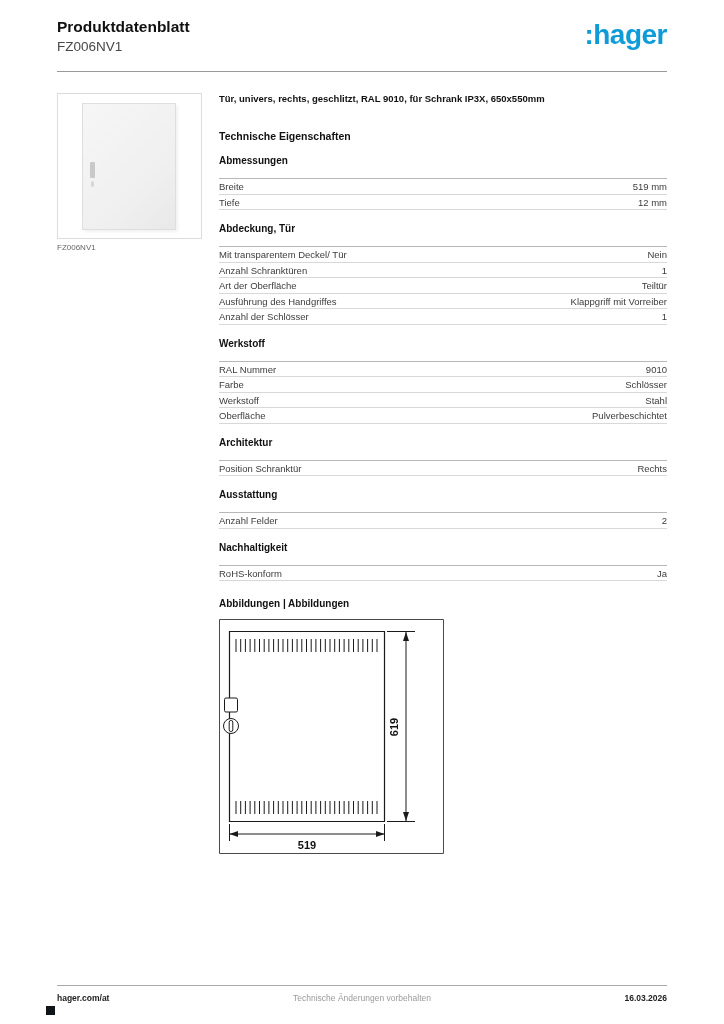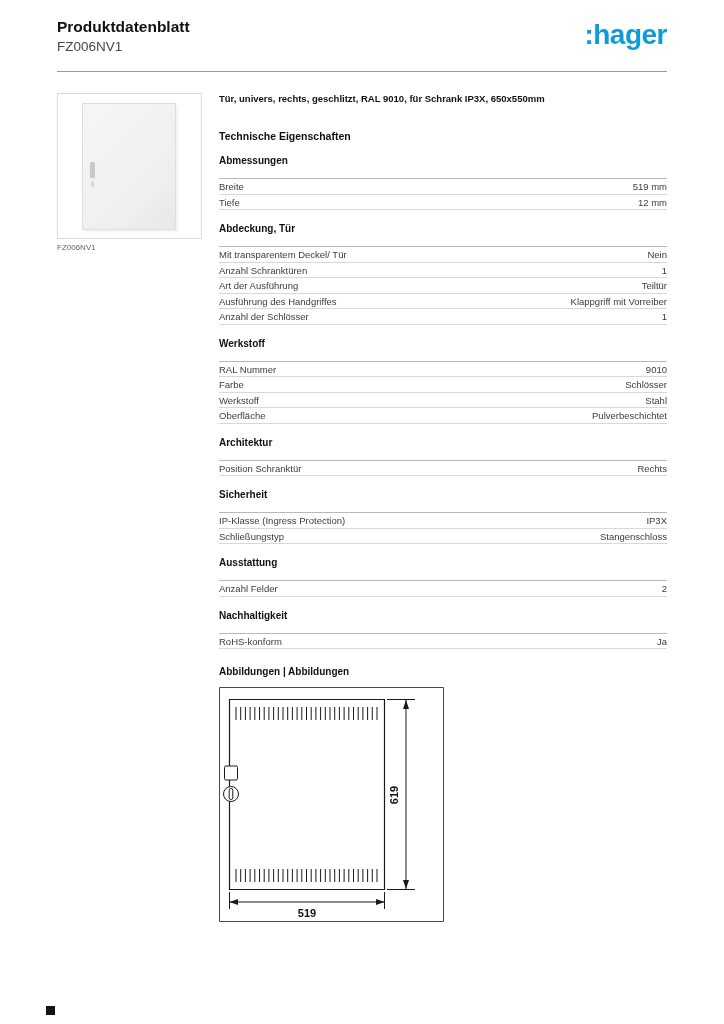--- a/index.html
+++ b/index.html
@@ -82,21 +82,21 @@
           <h3>Abdeckung, Tür</h3>
           <div class="row">
             <span class="lbl">Mit transparentem Deckel/ Tür</span>
             <span class="val">Nein</span>
           </div>
           <div class="row">
             <span class="lbl">Anzahl Schranktüren</span>
             <span class="val">1</span>
           </div>
           <div class="row">
-            <span class="lbl">Art der Ausführung</span>
+            <span class="lbl">Art der Oberfläche</span>
             <span class="val">Teiltür</span>
           </div>
           <div class="row">
             <span class="lbl">Ausführung des Handgriffes</span>
             <span class="val">Klappgriff mit Vorreiber</span>
           </div>
           <div class="row">
             <span class="lbl">Anzahl der Schlösser</span>
             <span class="val">1</span>
           </div>
@@ -118,31 +118,20 @@
           <div class="row">
             <span class="lbl">Oberfläche</span>
             <span class="val">Pulverbeschichtet</span>
           </div>
         </div>
         <div class="section">
           <h3>Architektur</h3>
           <div class="row">
             <span class="lbl">Position Schranktür</span>
             <span class="val">Rechts</span>
-          </div>
-        </div>
-        <div class="section">
-          <h3>Sicherheit</h3>
-          <div class="row">
-            <span class="lbl">IP-Klasse (Ingress Protection)</span>
-            <span class="val">IP3X</span>
-          </div>
-          <div class="row">
-            <span class="lbl">Schließungstyp</span>
-            <span class="val">Stangenschloss</span>
           </div>
         </div>
         <div class="section">
           <h3>Ausstattung</h3>
           <div class="row">
             <span class="lbl">Anzahl Felder</span>
             <span class="val">2</span>
           </div>
         </div>
         <div class="section">
@@ -246,15 +235,20 @@
         <line x1="10.5" y1="205" x2="10.5" y2="222"></line>
         <line x1="165.5" y1="205" x2="165.5" y2="222"></line>
         <line x1="11" y1="215" x2="165" y2="215"></line>
         <polygon points="10.5,215 19,212 19,218" stroke="none"></polygon>
         <polygon points="165.5,215 157,212 157,218" stroke="none"></polygon>
       </g>
       <text x="88" y="230" text-anchor="middle" font-family="Liberation Sans, sans-serif" font-size="11" font-weight="600" fill="#111">519</text>
     </svg>
   </div>
 
+  <div class="footer">
+    <span class="f-left">hager.com/at</span>
+    <span class="f-center">Technische Änderungen vorbehalten</span>
+    <span class="f-right">16.03.2026</span>
+  </div>
   <div class="corner-mark"></div>
 
 </div>
 
 </body></html>

